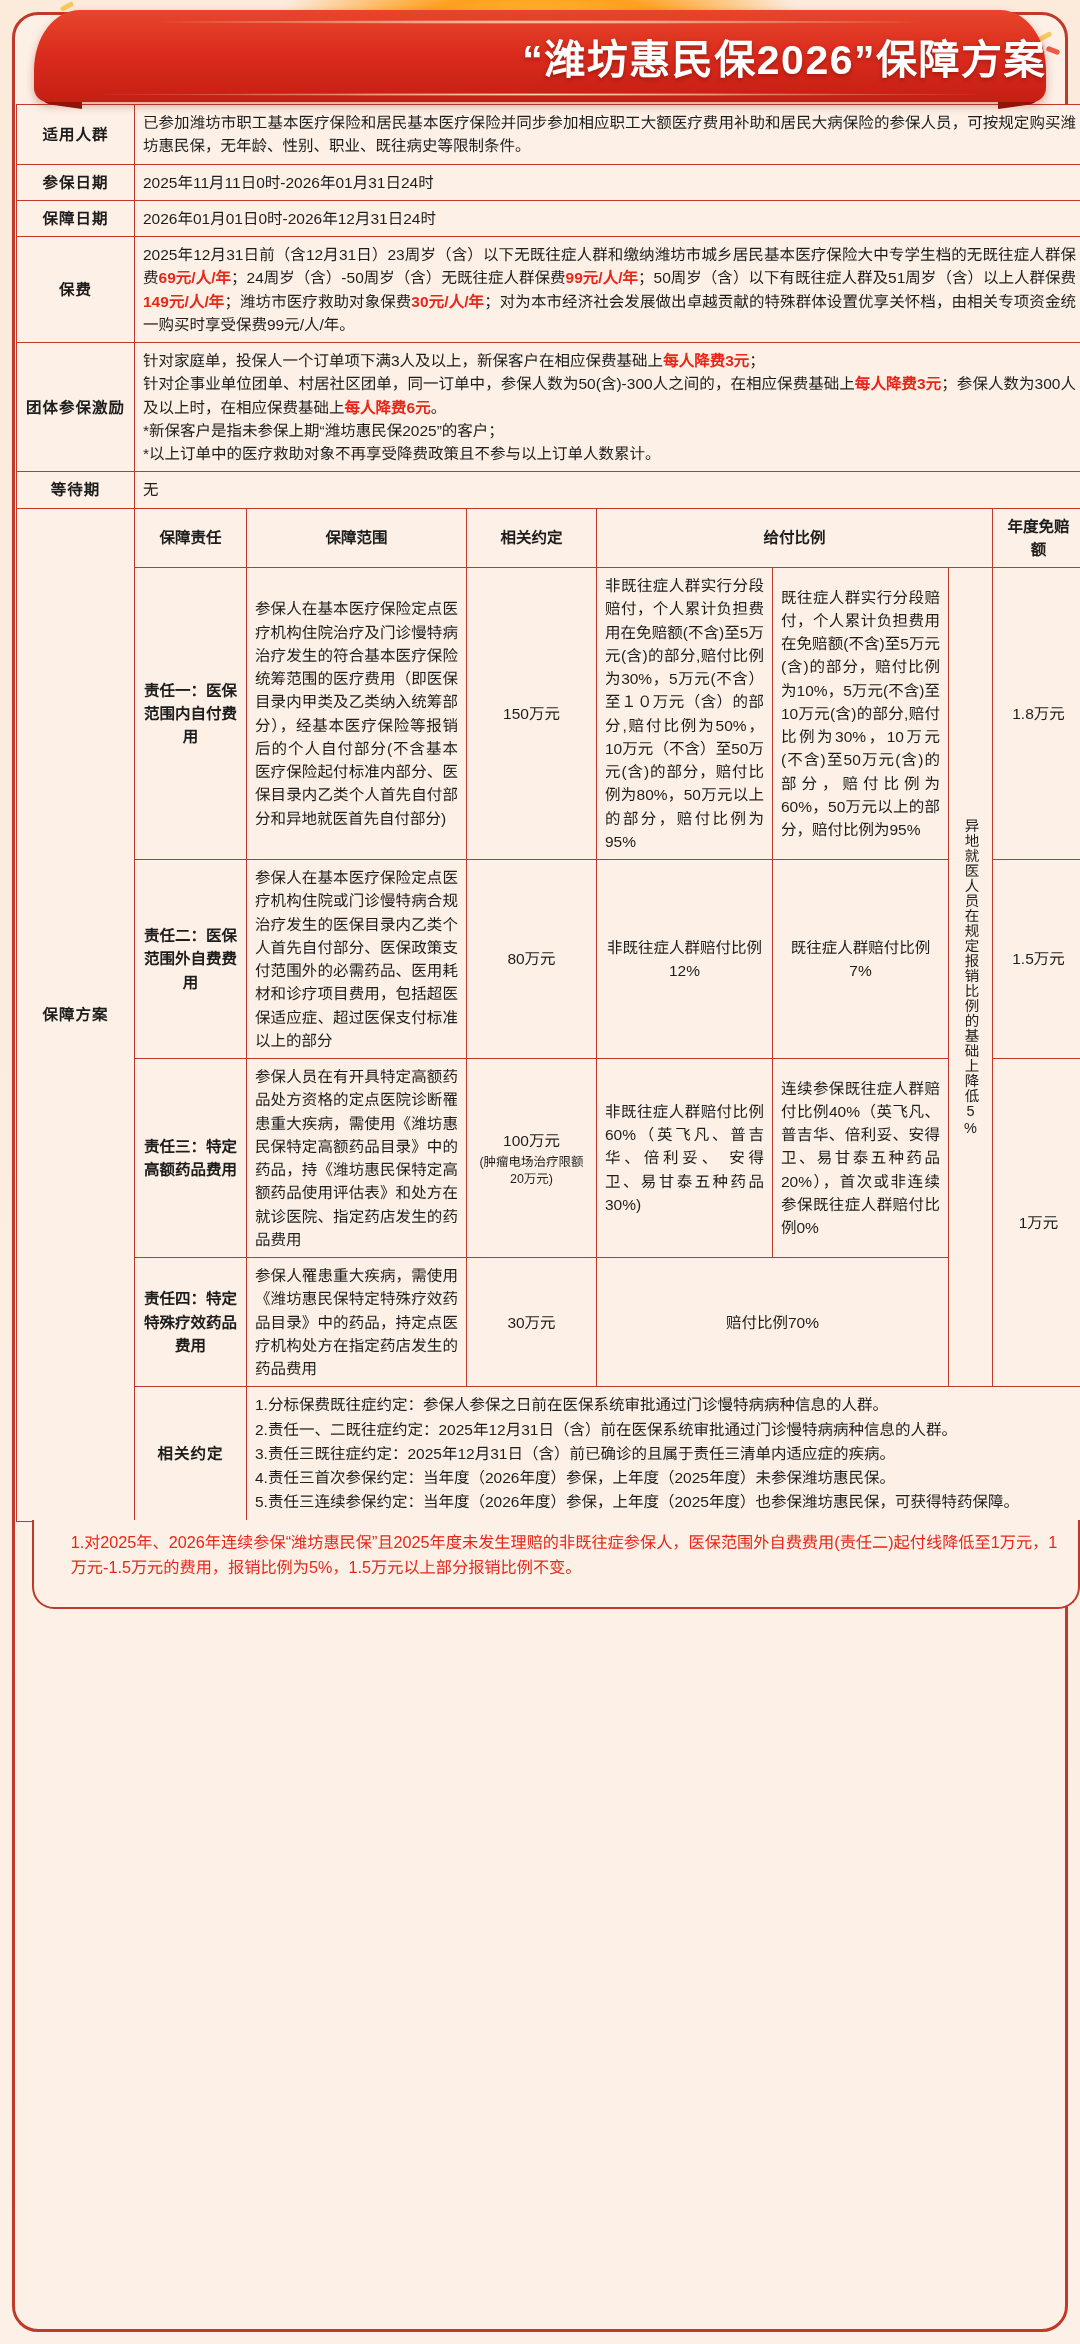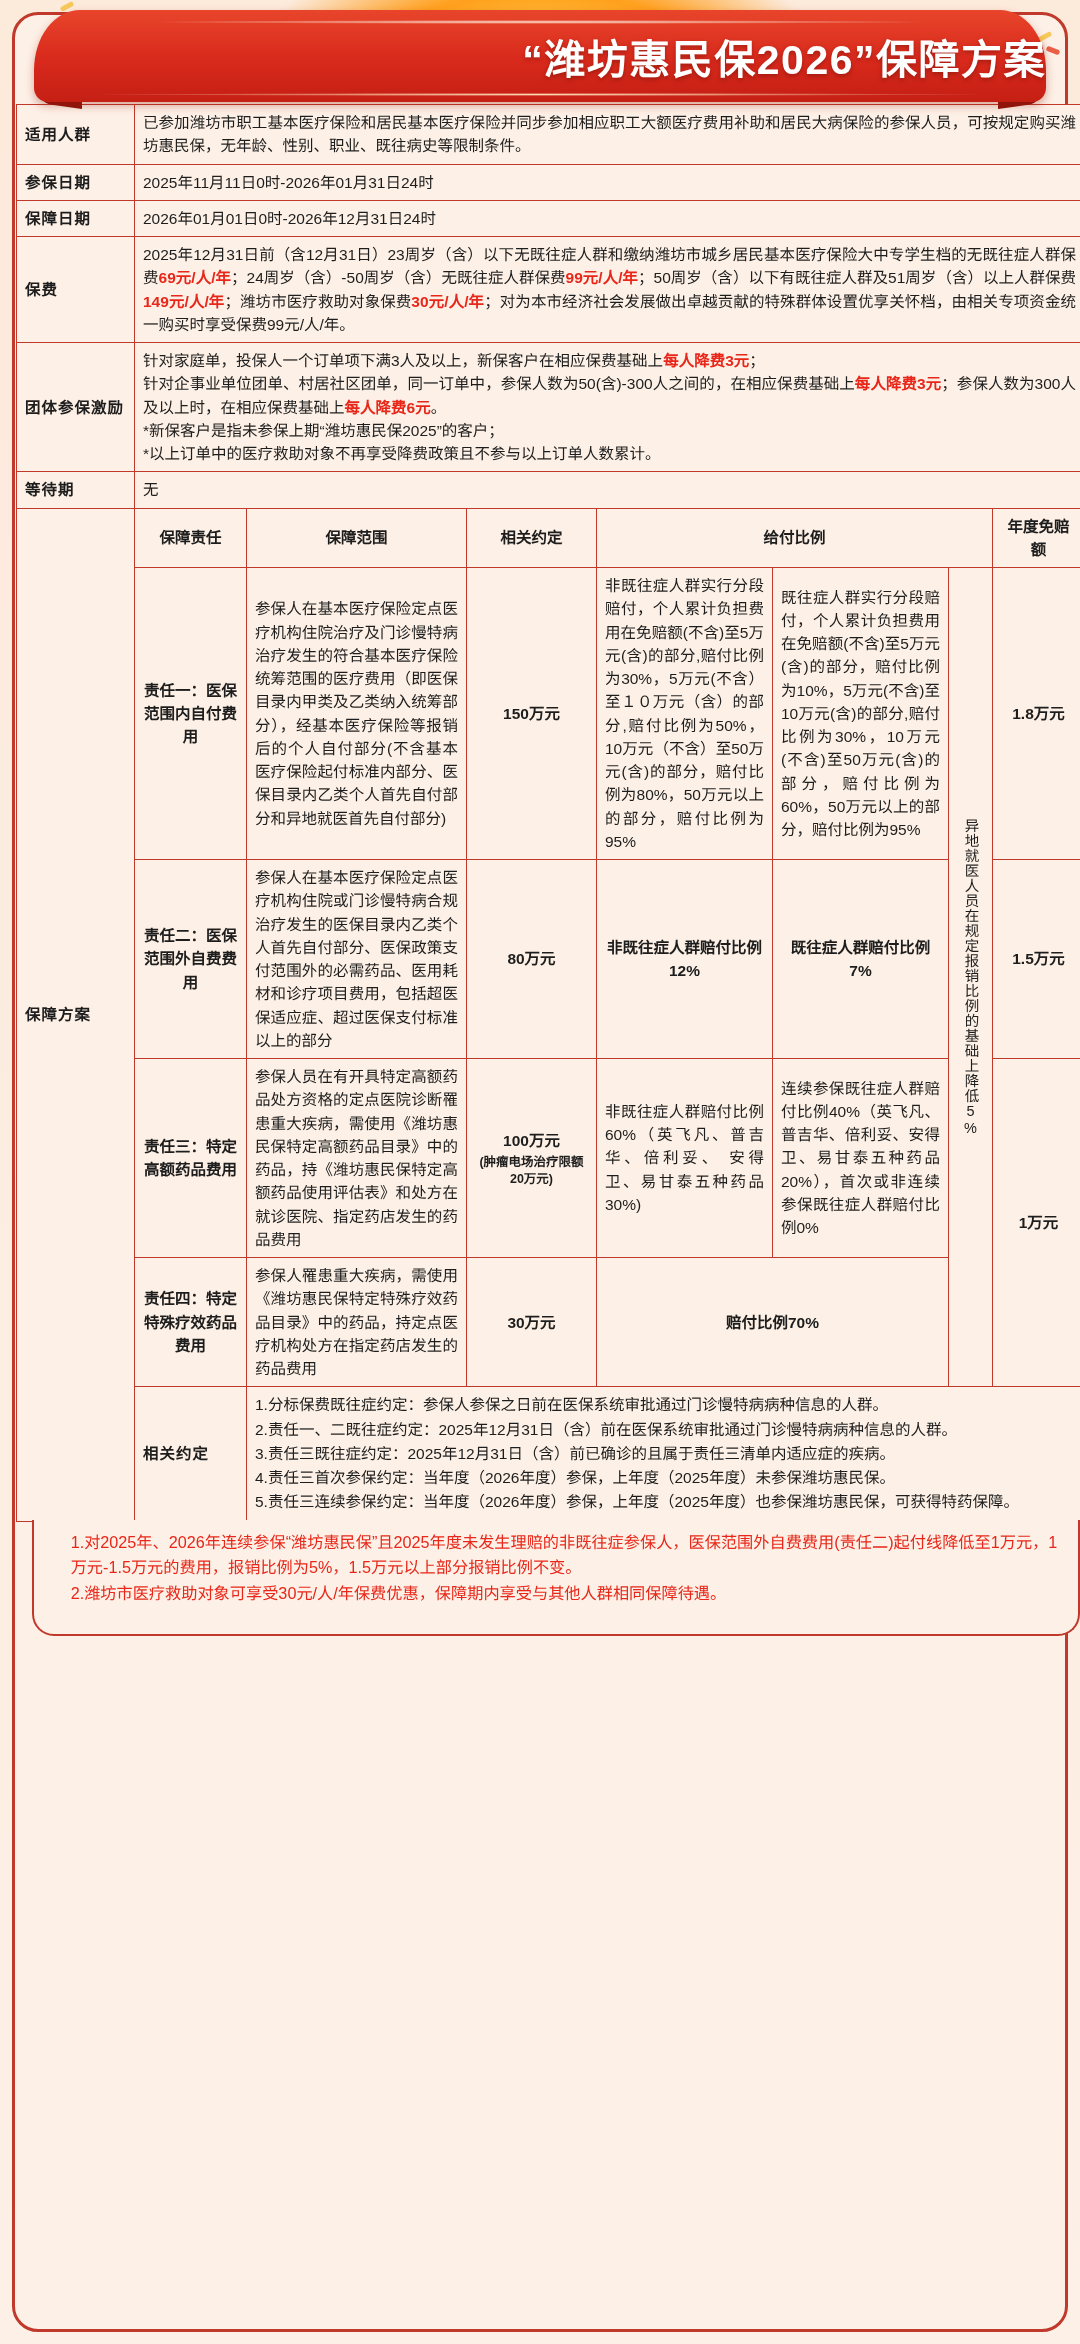--- a/index.html
+++ b/index.html
@@ -123,20 +123,21 @@
     border: 1.6px solid #c0392b;
     vertical-align: middle;
     background: #fdf0e6;
     padding: 6px 8px;
     color: #1d1d1d;
     font-size: 15.5px;
     line-height: 1.5;
   }
   td.label {
     width: 118px;
+    text-align: center;
     font-weight: bold;
     font-size: 21px;
     background: #fbe7d7;
     letter-spacing: 1px;
     padding: 8px 2px;
   }
   td.body {
     font-size: 18.5px;
     line-height: 1.52;
     padding: 10px 12px 10px 14px;
@@ -159,21 +160,20 @@
     text-align: justify;
     text-justify: inter-ideograph;
     padding: 8px 7px;
     vertical-align: middle;
   }
   td.cell-c {
     font-size: 16px;
     text-align: center;
     vertical-align: middle;
     line-height: 1.4;
-    font-weight: bold;
   }
   td.resp {
     text-align: center;
     font-weight: bold;
     font-size: 17px;
     line-height: 1.45;
     vertical-align: middle;
     padding: 6px 2px;
   }
   td.vert {
@@ -344,14 +344,13 @@
       <p class="hang">3.责任三既往症约定：2025年12月31日（含）前已确诊的且属于责任三清单内适应症的疾病。</p>
       <p class="hang">4.责任三首次参保约定：当年度（2026年度）参保，上年度（2025年度）未参保潍坊惠民保。</p>
       <p class="hang">5.责任三连续参保约定：当年度（2026年度）参保，上年度（2025年度）也参保潍坊惠民保，可获得特药保障。</p>
     </td>
   </tr>
 </tbody>
   </table>
 
 <div class="red-notes" id="footnotes" style="position: absolute; left: 16px; width: 1048px; top: 1520px;">
   <p class="hang">1.对2025年、2026年连续参保“潍坊惠民保”且2025年度未发生理赔的非既往症参保人，医保范围外自费费用(责任二)起付线降低至1万元，1万元-1.5万元的费用，报销比例为5%，1.5万元以上部分报销比例不变。</p>
-  <p class="hang">2.潍坊市医疗救助对象可享受30元/人/年保费优惠，保障期内享受与其他人群相同保障待遇。</p>
 </div>
 
 </body></html>

